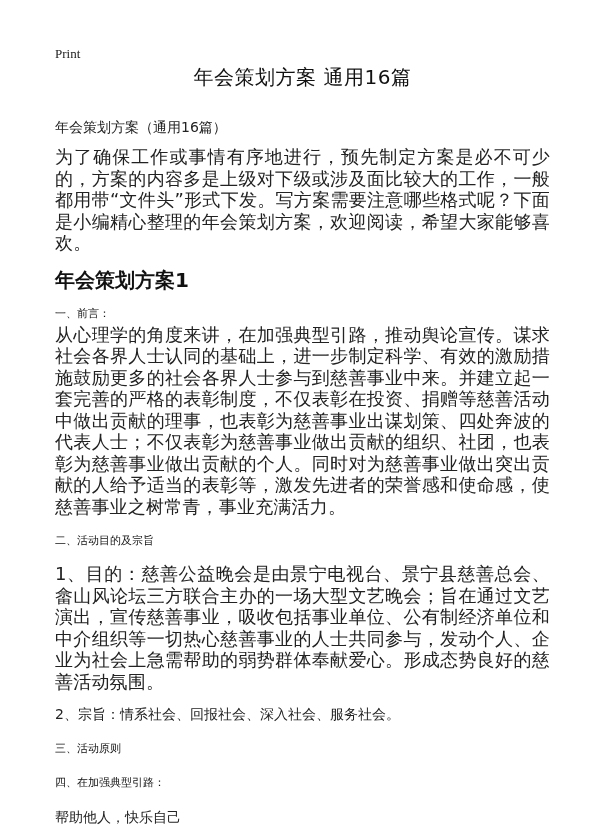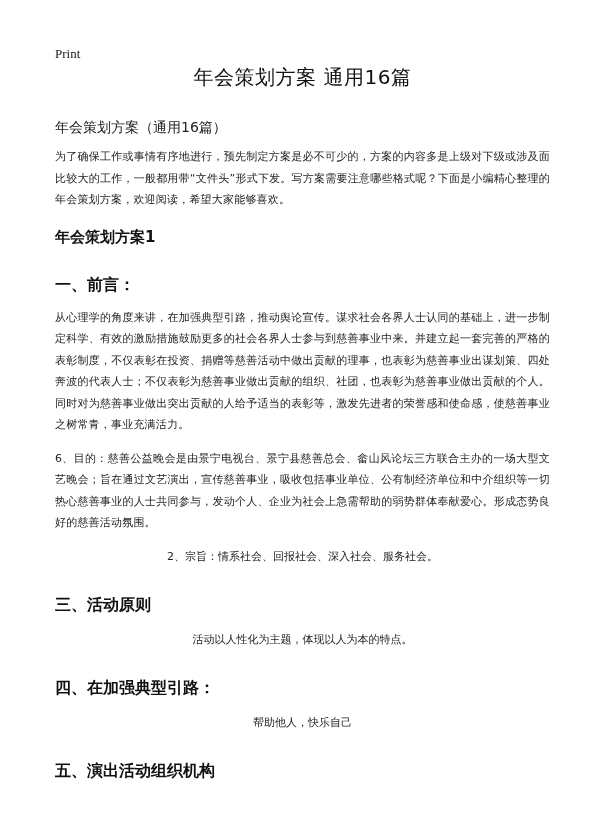--- a/index.html
+++ b/index.html
@@ -2,42 +2,42 @@
 <html><head>
 <meta charset="utf-8">
 <style>
   html, body { margin: 0; padding: 0; background: #ffffff; }
   body { width: 600px; height: 828px; overflow: hidden; position: relative;
          font-family: "DejaVu Sans", "Liberation Sans", sans-serif; color: #1a1a1a; }
   .page { position: absolute; left: 55px; top: 44px; width: 495px; }
   .print { font-family: "Liberation Serif", "DejaVu Serif", serif; font-size: 13px; color: #222; height: 20px; line-height: 20px; }
   .title { text-align: center; font-size: 20px; line-height: 26px; color: #111; letter-spacing: 0.5px; }
   .subtitle { font-size: 14px; line-height: 20px; margin-top: 27px; color: #222; }
-  .para { font-size: 11px; line-height: 21.5px; margin-top: 10px; color: #222; letter-spacing: 0.2px; text-align: justify; }
-  .h-bold { font-size: 15px; font-weight: bold; line-height: 20px; margin-top: 14px; color: #111; }
-  .h-section { font-size: 16px; font-weight: bold; line-height: 20px; margin-top: 28px; color: #111; }
-  .p-short { font-size: 11px; line-height: 21px; margin-top: 14px; color: #222; text-align: center; }
+  .para { font-size: 18px; line-height: 21.5px; margin-top: 10px; color: #222; letter-spacing: 0.2px; text-align: justify; }
+  .h-bold { font-size: 20px; font-weight: bold; line-height: 20px; margin-top: 14px; color: #111; }
+  .h-section { font-size: 11px; font-weight: normal; line-height: 20px; margin-top: 14px; color: #111; }
+  .p-short { font-size: 14px; line-height: 21px; margin-top: 14px; color: #222; }
 </style>
 </head>
 <body>
 
 <div class="page">
   <div class="print">Print</div>
   <div class="title">年会策划方案 通用16篇</div>
   <div class="subtitle">年会策划方案（通用16篇）</div>
   <div class="para" style="margin-top:9px">为了确保工作或事情有序地进行，预先制定方案是必不可少的，方案的内容多是上级对下级或涉及面比较大的工作，一般都用带“文件头”形式下发。写方案需要注意哪些格式呢？下面是小编精心整理的年会策划方案，欢迎阅读，希望大家能够喜欢。</div>
   <div class="h-bold" style="margin-top:16px">年会策划方案1</div>
 
   <div class="h-section">一、前言：</div>
-  <div class="para" style="margin-top:12px">从心理学的角度来讲，在加强典型引路，推动舆论宣传。谋求社会各界人士认同的基础上，进一步制定科学、有效的激励措施鼓励更多的社会各界人士参与到慈善事业中来。并建立起一套完善的严格的表彰制度，不仅表彰在投资、捐赠等慈善活动中做出贡献的理事，也表彰为慈善事业出谋划策、四处奔波的代表人士；不仅表彰为慈善事业做出贡献的组织、社团，也表彰为慈善事业做出贡献的个人。同时对为慈善事业做出突出贡献的人给予适当的表彰等，激发先进者的荣誉感和使命感，使慈善事业之树常青，事业充满活力。</div>
+  <div class="para" style="margin-top:0">从心理学的角度来讲，在加强典型引路，推动舆论宣传。谋求社会各界人士认同的基础上，进一步制定科学、有效的激励措施鼓励更多的社会各界人士参与到慈善事业中来。并建立起一套完善的严格的表彰制度，不仅表彰在投资、捐赠等慈善活动中做出贡献的理事，也表彰为慈善事业出谋划策、四处奔波的代表人士；不仅表彰为慈善事业做出贡献的组织、社团，也表彰为慈善事业做出贡献的个人。同时对为慈善事业做出突出贡献的人给予适当的表彰等，激发先进者的荣誉感和使命感，使慈善事业之树常青，事业充满活力。</div>
 
-  <div class="para" style="margin-top:12px">6、目的：慈善公益晚会是由景宁电视台、景宁县慈善总会、畲山风论坛三方联合主办的一场大型文艺晚会；旨在通过文艺演出，宣传慈善事业，吸收包括事业单位、公有制经济单位和中介组织等一切热心慈善事业的人士共同参与，发动个人、企业为社会上急需帮助的弱势群体奉献爱心。形成态势良好的慈善活动氛围。</div>
+  <div class="h-section">二、活动目的及宗旨</div>
+  <div class="para" style="margin-top:12px">1、目的：慈善公益晚会是由景宁电视台、景宁县慈善总会、畲山风论坛三方联合主办的一场大型文艺晚会；旨在通过文艺演出，宣传慈善事业，吸收包括事业单位、公有制经济单位和中介组织等一切热心慈善事业的人士共同参与，发动个人、企业为社会上急需帮助的弱势群体奉献爱心。形成态势良好的慈善活动氛围。</div>
   <div class="p-short" style="margin-top:12px">2、宗旨：情系社会、回报社会、深入社会、服务社会。</div>
 
   <div class="h-section">三、活动原则</div>
-  <div class="p-short">活动以人性化为主题，体现以人为本的特点。</div>
 
   <div class="h-section">四、在加强典型引路：</div>
   <div class="p-short">帮助他人，快乐自己</div>
 
   <div class="h-section">五、演出活动组织机构</div>
 
 </div>
 
 </body></html>

